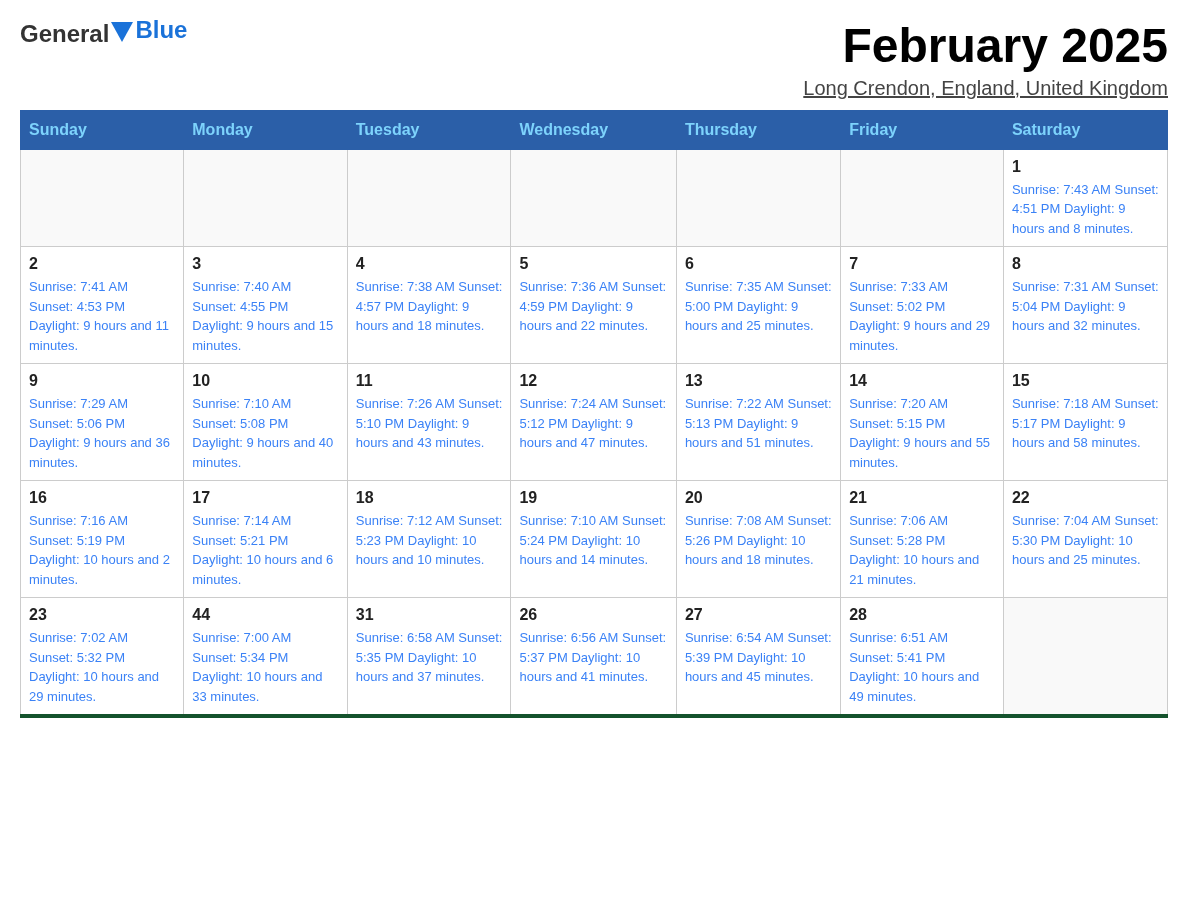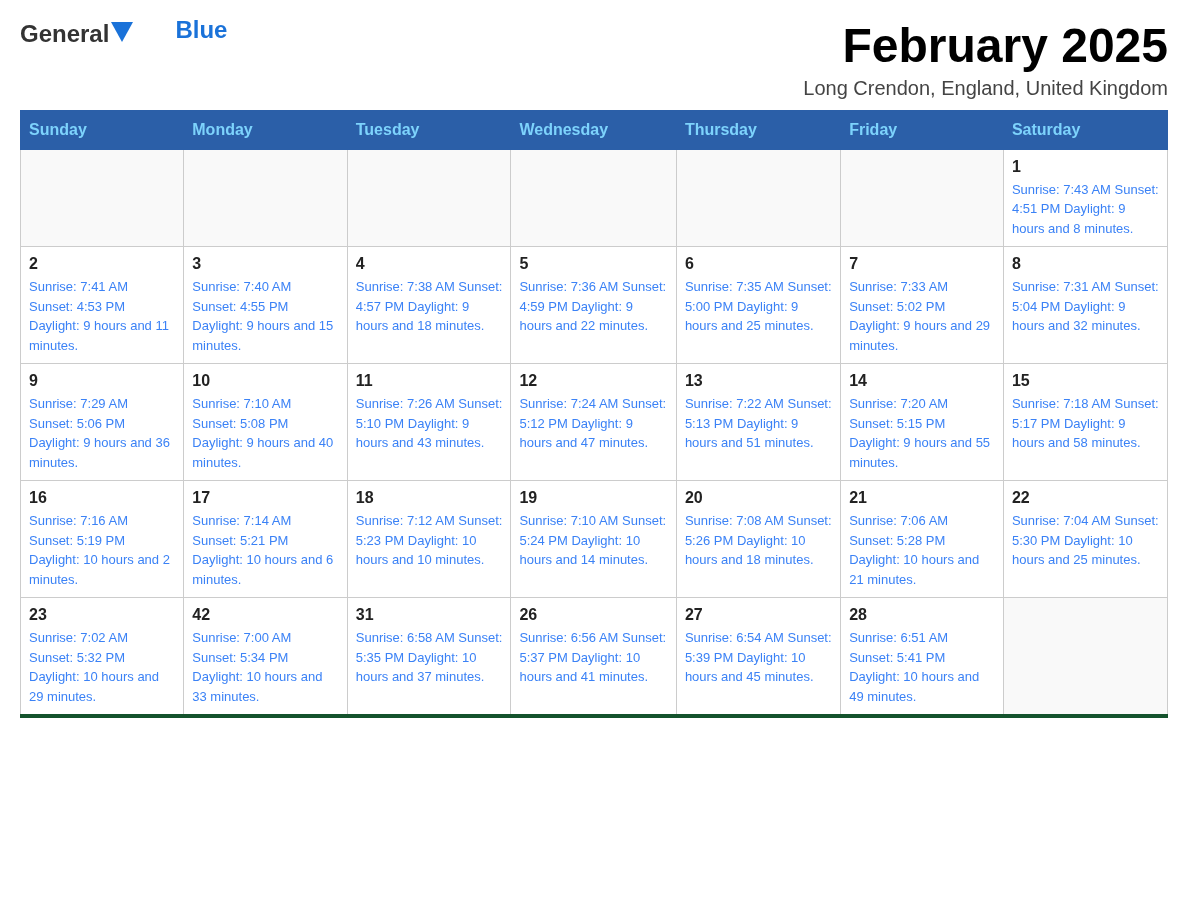--- a/index.html
+++ b/index.html
@@ -22,20 +22,21 @@
     .calendar-title {
       font-size: 48px;
       font-weight: bold;
       color: #000000;
       line-height: 1.1;
     }
     .calendar-subtitle {
       font-size: 20px;
       color: #444;
       margin-top: 4px;
+      text-decoration: underline;
     }
     .calendar {
       width: 100%;
       border-collapse: collapse;
       border: 1px solid #aaa;
     }
     .calendar thead tr th {
       background-color: #2b5fa8;
       color: #7dd3fc;
       padding: 10px 8px;
@@ -88,21 +89,20 @@
     }
     .logo-blue-row {
       margin-top: -4px;
       padding-left: 2px;
     }
     .logo-blue {
       font-size: 24px;
       font-weight: bold;
       color: #1a72d9;
       font-family: Arial, sans-serif;
-      margin-left: 40px;
     }
     tbody tr:last-child td {
       border-bottom: 4px solid #14532d;
     }
   </style>
 </head>
 <body>
 
 <div class="header">
   <div class="logo-container">
@@ -282,21 +282,21 @@
         </td>
       </tr>
       <tr>
         <td>
           <span class="day-number">23</span>
           <div class="day-info">Sunrise: 7:02 AM
 Sunset: 5:32 PM
 Daylight: 10 hours and 29 minutes.</div>
         </td>
         <td>
-          <span class="day-number">42</span>
+          <span class="day-number">44</span>
           <div class="day-info">Sunrise: 7:00 AM
 Sunset: 5:34 PM
 Daylight: 10 hours and 33 minutes.</div>
         </td>
         <td>
           <span class="day-number">31</span>
           <div class="day-info">Sunrise: 6:58 AM
 Sunset: 5:35 PM
 Daylight: 10 hours and 37 minutes.</div>
         </td>

